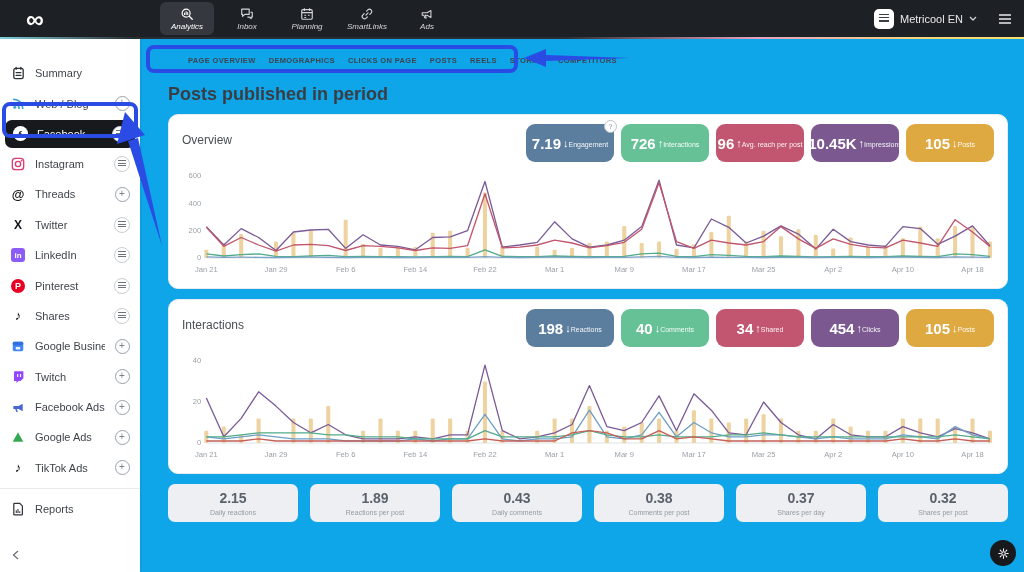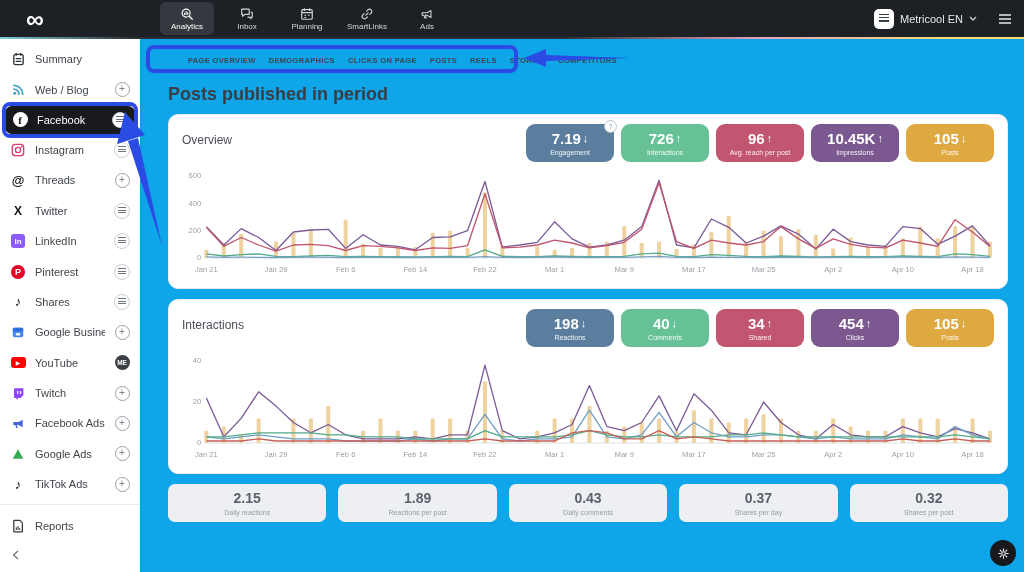--- a/index.html
+++ b/index.html
@@ -4,36 +4,36 @@
 <style>
   html,body{margin:0;padding:0;background:#fff;}
   .screen{position:relative;width:1024px;height:572px;overflow:hidden;
           font-family:"Liberation Sans",sans-serif;background:#fff;}
 
   
   .topbar{position:absolute;left:0;top:0;right:0;height:37px;background:#1d2025;z-index:30;}
   .topbar-grad{position:absolute;left:0;top:37px;right:0;height:2px;z-index:30;
     background:linear-gradient(90deg,#7fd0dc 0%,#2a2d33 13%,#2a2d33 55%,#e7a2c0 74%,#f2d57c 90%,#f6df6d 100%);}
   .logo{position:absolute;left:26px;top:1px;color:#fff;font-size:25px;font-weight:800;line-height:37px;}
-  .top-tabs{position:absolute;left:160px;top:2px;display:flex;gap:6px;align-items:center;height:33px;}
+  .top-tabs{position:absolute;left:160px;top:2px;display:flex;gap:6px;align-items:center;height:33px;font-style:italic;}
   .top-tab{display:flex;flex-direction:column;align-items:center;justify-content:center;
            width:54px;height:33px;border-radius:6px;color:#d4d6da;cursor:pointer;}
   .top-tab.active{background:#35393f;color:#fff;}
   .tt-icon{height:14px;display:flex;align-items:center;}
   .tt-label{font-size:8px;margin-top:1px;}
   .topbar-right{position:absolute;right:12px;top:0;height:37px;display:flex;align-items:center;gap:9px;}
   .avatar{width:20px;height:20px;background:#fff;border-radius:5px;display:flex;align-items:center;justify-content:center;}
   .avatar i{display:block;width:10px;height:10px;background:repeating-linear-gradient(#3a3f44 0 1.2px,transparent 1.2px 3.2px);}
   .account-name{color:#e8e9eb;font-size:11px;}
   .acct{display:flex;align-items:center;gap:6px;cursor:pointer;}
   .hamburger{margin-left:12px;cursor:pointer;display:flex;align-items:center;}
 
   
   .sidebar{position:absolute;left:0;top:39px;bottom:0;width:140px;background:#fff;z-index:10;
-           box-shadow:1px 0 2px rgba(0,0,0,.07);padding-top:5px;box-sizing:border-box;}
+           box-shadow:1px 0 2px rgba(0,0,0,.07);padding-top:19px;box-sizing:border-box;}
   .sb-item{display:flex;align-items:center;height:30.4px;padding:0 10px;gap:9px;font-size:11px;color:#3f444b;cursor:pointer;}
   .sb-item.selected{background:#17191d;color:#fff;border-radius:7px;margin:1px 5px;padding:0 7px;height:28px;}
   .sb-icon{width:16px;min-width:16px;display:flex;justify-content:center;align-items:center;}
   .sb-label{flex:1;white-space:nowrap;overflow:hidden;}
   .sb-right{width:16px;display:flex;justify-content:center;}
   .plus-circle{width:13px;height:13px;border-radius:50%;border:1px solid #9aa1a8;color:#7b828a;
                font-size:10px;line-height:12px;text-align:center;cursor:pointer;}
   .badge-mc{width:14px;height:14px;border-radius:50%;background:#fff;border:1px solid #c9cdd2;
             display:flex;align-items:center;justify-content:center;}
   .badge-mc i{display:block;width:8px;height:8px;background:repeating-linear-gradient(#6d737a 0 1px,transparent 1px 2.6px);}
@@ -59,21 +59,21 @@
   .subnav-row{display:flex;align-items:center;justify-content:space-between;height:30px;}
   .subnav{display:flex;gap:13px;margin-left:20px;align-items:center;}
   .subnav-tab{font-size:7.5px;font-weight:700;letter-spacing:.35px;color:#3e4450;cursor:pointer;white-space:nowrap;}
   .date-pill{display:flex;align-items:center;gap:6px;border:1px solid #d4d8dd;border-radius:12px;
              padding:3px 10px;font-size:10px;font-weight:700;color:#2f3237;cursor:pointer;background:#fff;}
   .page-heading{font-size:18px;font-weight:700;color:#3a3e44;margin:9px 0 9px;}
   .card{border:1px solid #e9ebee;border-radius:10px;padding:9px 13px 8px;margin-bottom:10px;position:relative;background:#fff;}
   .card-head{display:flex;justify-content:space-between;align-items:flex-start;}
   .card-title{font-size:12px;color:#4a4f56;margin-top:9px;}
   .chips{display:flex;gap:7px;}
-  .chip{position:relative;width:88px;height:38px;border-radius:9px;color:#fff;display:flex;flex-direction:column;
+  .chip{position:relative;width:88px;height:38px;border-radius:9px;color:#fff;display:flex;flex-direction:row;
         align-items:center;justify-content:center;cursor:pointer;}
   .chip-value{font-size:15px;font-weight:600;line-height:1;display:flex;align-items:center;gap:2px;}
   .chip-arrow{font-size:11px;}
   .chip-label{font-size:7px;opacity:.93;margin-top:3px;}
   .chip-info{position:absolute;top:-4px;right:-3px;width:11px;height:11px;border-radius:50%;background:#fff;
              border:1px solid #b9c3cc;color:#8b97a1;font-size:7px;display:flex;align-items:center;justify-content:center;cursor:pointer;}
   .chart-wrap{margin-top:6px;}
   svg.chart{display:block;width:100%;height:112px;}
   .ylab,.xlab{font-size:7.5px;fill:#9ba1a8;}
   .stat-row{display:flex;gap:12px;margin-top:2px;align-items:center;}
@@ -270,29 +270,20 @@
     <span class="sb-icon">
             <svg viewBox="0 0 16 16" width="14" height="14">
               <rect x="2" y="3" width="12" height="11" rx="2" fill="#4285f4"></rect>
               <rect x="2" y="3" width="12" height="4" rx="1.5" fill="#2f6fe0"></rect>
               <rect x="5.5" y="9" width="5" height="3" fill="#fff" opacity=".9"></rect>
             </svg>
           </span>
     <span class="sb-label">Google Business ...</span>
     <span class="sb-right">
             <span class="plus-circle">+</span>
-          </span>
-        </div>
-        <div class="sb-item">
-    <span class="sb-icon">
-            <span class="ic-yt">▶</span>
-          </span>
-    <span class="sb-label">YouTube</span>
-    <span class="sb-right">
-            <span class="badge-me">ME</span>
           </span>
         </div>
         <div class="sb-item">
     <span class="sb-icon">
             <svg viewBox="0 0 16 16" width="13" height="13">
               <path d="M3 1.5h11v8.5l-3.5 3.5H8l-2.5 2.5v-2.5H2.5V3z" fill="#9146ff"></path>
               <path d="M7 5v3.5M10.5 5v3.5" stroke="#fff" stroke-width="1.4"></path>
             </svg>
           </span>
     <span class="sb-label">Twitch</span>
@@ -602,20 +593,24 @@
         </div>
         <div class="stat-card">
     <span class="stat-value">1.89</span>
     <span class="stat-label">Reactions per post</span>
         </div>
         <div class="stat-card">
     <span class="stat-value">0.43</span>
     <span class="stat-label">Daily comments</span>
         </div>
         <div class="stat-card">
+    <span class="stat-value">0.38</span>
+    <span class="stat-label">Comments per post</span>
+        </div>
+        <div class="stat-card">
     <span class="stat-value">0.37</span>
     <span class="stat-label">Shares per day</span>
         </div>
         <div class="stat-card">
     <span class="stat-value">0.32</span>
     <span class="stat-label">Shares per post</span>
         </div>
       </div>
   </main>
 

